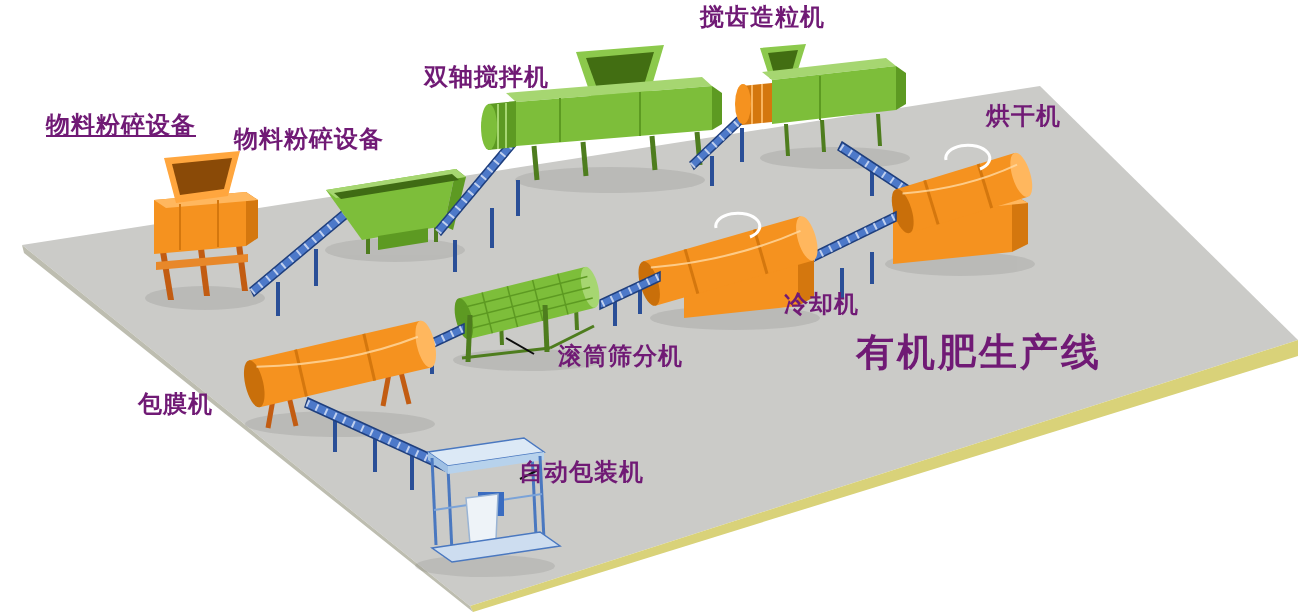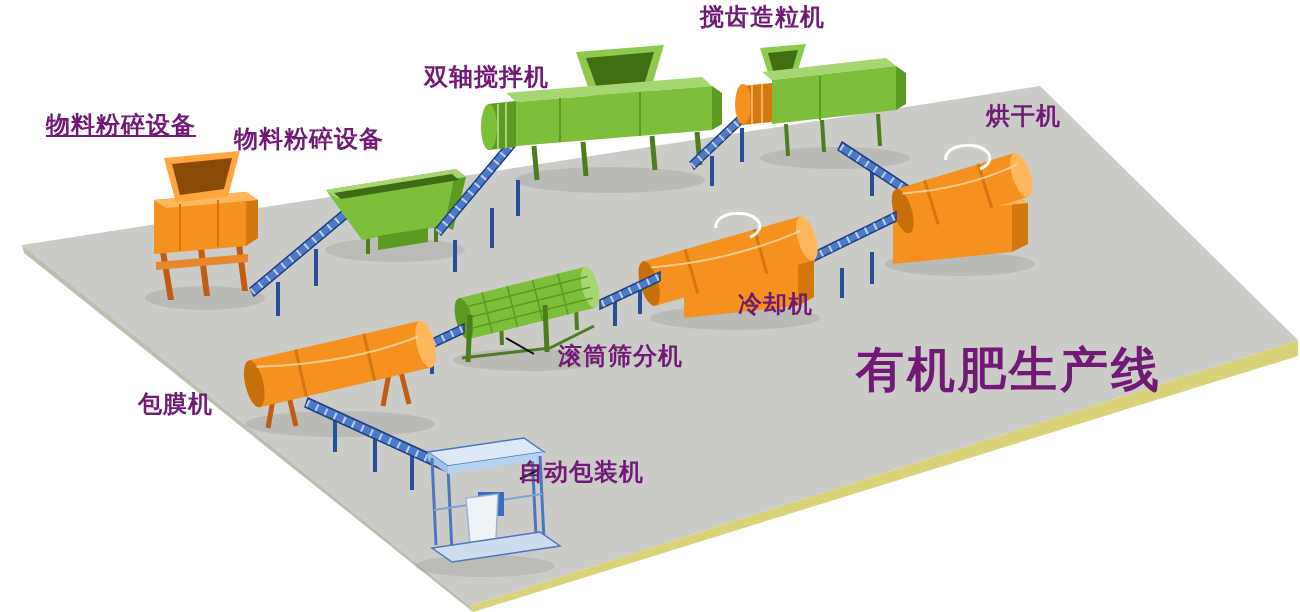--- a/index.html
+++ b/index.html
@@ -6,25 +6,25 @@
   #stage{position:relative;width:1300px;height:612px;background:#ffffff;overflow:hidden;
          font-family:"Liberation Sans","DejaVu Sans",sans-serif;}
   #scene{position:absolute;left:0;top:0;}
   .label{position:absolute;font-weight:700;font-size:24px;color:#701a75;
          white-space:nowrap;letter-spacing:1px;line-height:1.1;}
   #lbl-crusher{left:46px;top:112px;text-decoration:underline;}
   #lbl-batching{left:234px;top:126px;}
   #lbl-mixer{left:424px;top:64px;}
   #lbl-granulator{left:700px;top:4px;}
   #lbl-dryer{left:986px;top:105px;font-family:Liberation Mono, monospace;}
-  #lbl-cooler{left:738px;top:291px;}
+  #lbl-cooler{left:784px;top:291px;}
   #lbl-screener{left:558px;top:343px;}
   #lbl-coater{left:138px;top:391px;}
   #lbl-packer{left:519px;top:459px;}
-  #lbl-title{left:856px;top:344px;font-size:48px;letter-spacing:3px;}
+  #lbl-title{left:856px;top:332px;font-size:38px;letter-spacing:3px;}
 </style>
 </head>
 <body>
 
 <div id="stage">
 
 <svg id="scene" width="1300" height="612" viewBox="0 0 1300 612">
 
   <polygon points="22,245 1040,86 1298,340 470,606" fill="#cbcbc8"></polygon>
   <polygon points="470,606 1298,340 1298,356 473,612" fill="#d9d279"></polygon>

